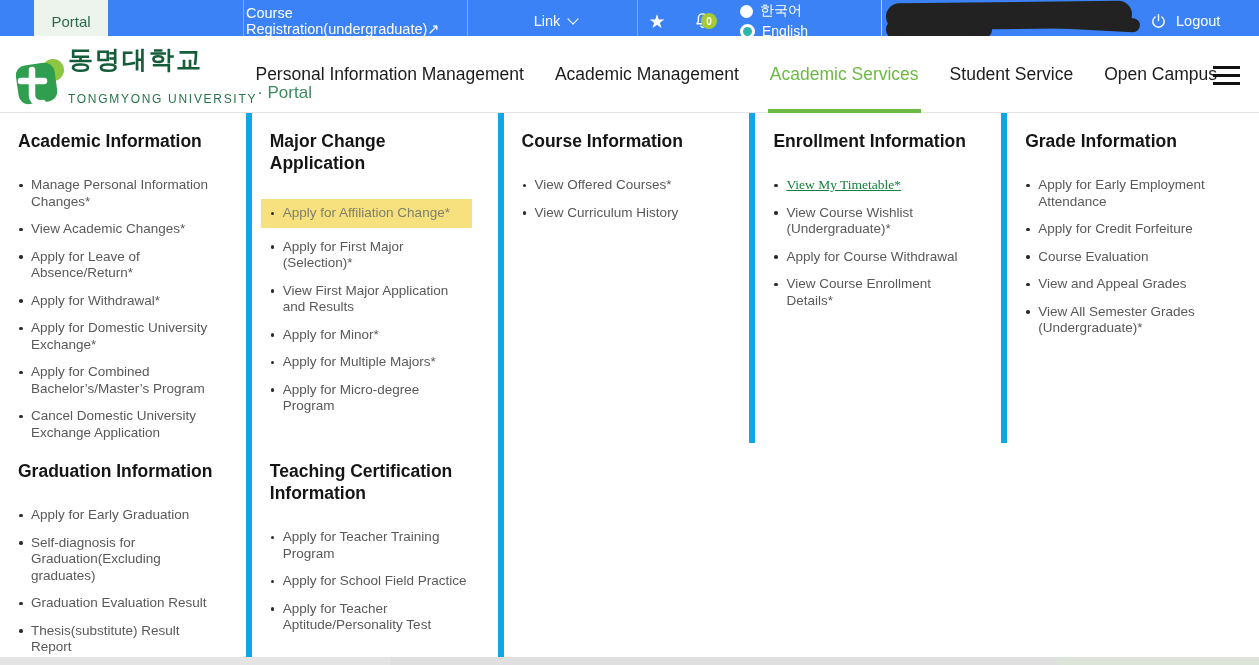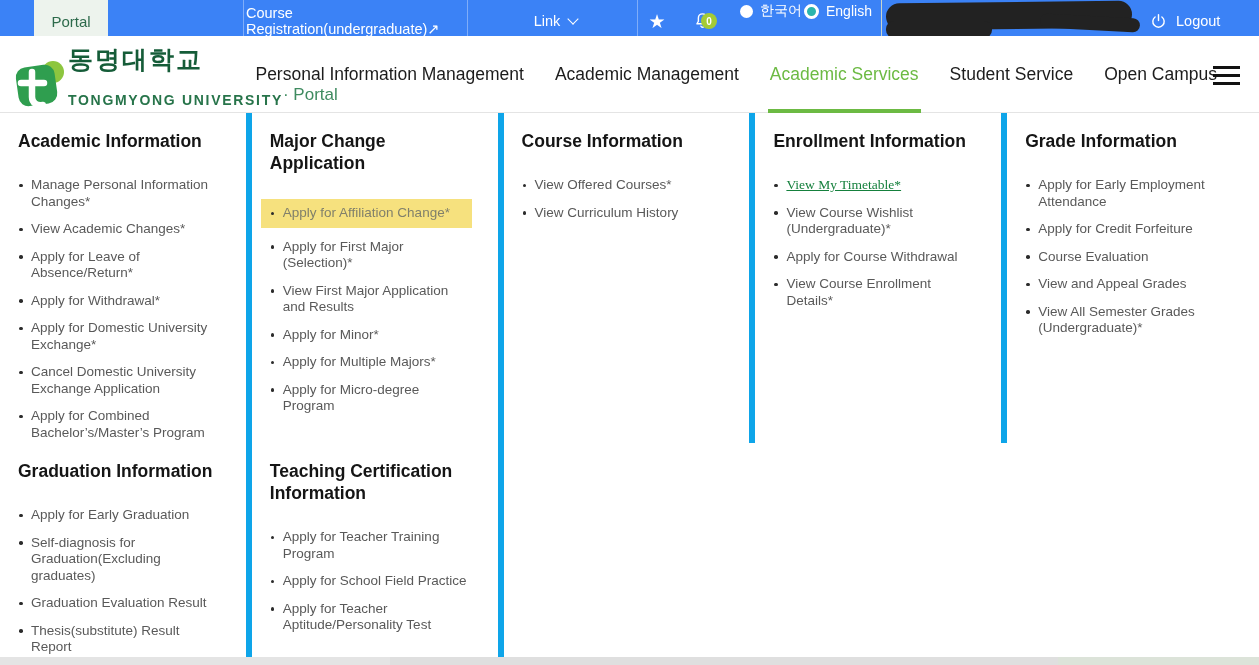--- a/index.html
+++ b/index.html
@@ -21,36 +21,36 @@
   .linkmenu { left:478px; width:155px; gap:9px; }
   .chev { width:8px; height:8px; border-right:1.6px solid #fff; border-bottom:1.6px solid #fff;
           transform:rotate(45deg); margin-top:-4px; }
   .tb-sep { position:absolute; top:0; bottom:0; width:1px; background:rgba(255,255,255,0.35); }
   .tb-sep.gray { background:#c9d4cc; }
   .star { left:640px; width:34px; justify-content:center; color:#fff; font-size:19px; cursor:pointer; }
   .bellwrap { left:684px; width:36px; justify-content:center; cursor:pointer; }
   .badge { position:absolute; left:701px; top:13px; width:16px; height:16px; border-radius:50%;
            background:#a4cb35; color:#fff; font-size:10px; font-weight:bold;
            display:flex; align-items:center; justify-content:center; }
-  .langs { position:absolute; left:740px; top:2px; display:flex; flex-direction:row; gap:2px; }
+  .langs { position:absolute; left:740px; top:2px; display:flex; flex-direction:column; gap:2px; }
   .lang-row { display:flex; align-items:center; gap:7px; color:#fff; font-size:14px; height:18px; cursor:pointer; }
   .radio { width:13px; height:13px; border-radius:50%; background:#fff; flex:0 0 auto; }
   .radio.sel { width:15px; height:15px; background:#2ab5ad; border:3px solid #fff; }
   .blob { position:absolute; background:#222; }
   .blob1 { left:886px; top:2px;  width:246px; height:27px; border-radius:14px; transform:rotate(-0.6deg); }
   .blob2 { left:886px; top:21px; width:106px; height:17px; border-radius:8px; }
   .blob3 { left:1040px; top:16px; width:100px; height:14px; border-radius:7px; transform:rotate(3deg); }
   .logout { left:1150px; width:100px; gap:9px; color:#fff; font-size:14.5px; cursor:pointer; }
 
   
   .header { position:relative; height:77px; background:#fff; border-bottom:1px solid #e4e4e4; }
   .logo-area { position:absolute; left:12px; top:10px; display:flex; align-items:flex-end; cursor:pointer; }
   .logo-text { display:flex; flex-direction:column; padding-bottom:5px; }
   .logo-kr { font-size:25px; font-weight:bold; color:#155c38; letter-spacing:2px; line-height:26px; }
-  .logo-en { font-size:14px; font-weight:bold; color:#27744a; letter-spacing:1.7px; margin-top:20px; }
+  .logo-en { font-size:12px; font-weight:normal; color:#27744a; letter-spacing:1.7px; margin-top:20px; }
   .portal-suffix { font-size:17px; color:#3f8b60; padding-bottom:8px; }
   .nav { position:absolute; right:42px; top:0; height:100%; display:flex; gap:31px; }
   .nav-item { display:flex; align-items:center; font-size:17.5px; color:#1c1c1c;
               position:relative; cursor:pointer; white-space:nowrap; }
   .nav-item.active { color:#6cba43; }
   .nav-item.active::after { content:''; position:absolute; left:-2px; right:-2px; bottom:-1px;
                             height:4px; background:#6cba43; }
   .hamburger { position:absolute; right:19px; top:30px; width:27px; cursor:pointer; }
   .hamburger div { height:3px; background:#111; margin-bottom:5px; }
 
@@ -159,22 +159,22 @@
 <div class="mega">
   <div class="mrow row1">
     <div class="cell sep">
       <h3 class="section-title">Academic Information</h3>
       <ul class="menu-list">
         <li><a>Manage Personal Information Changes*</a></li>
         <li><a>View Academic Changes*</a></li>
         <li><a>Apply for Leave of Absence/Return*</a></li>
         <li><a>Apply for Withdrawal*</a></li>
         <li><a>Apply for Domestic University Exchange*</a></li>
+        <li><a>Apply for Combined Bachelor’s/Master’s Program</a></li>
         <li><a>Cancel Domestic University Exchange Application</a></li>
-        <li><a>Apply for Combined Bachelor’s/Master’s Program</a></li>
       </ul>
     </div>
     <div class="cell sep">
       <h3 class="section-title">Major Change Application</h3>
       <ul class="menu-list">
         <li class="highlight"><a>Apply for Affiliation Change*</a></li>
         <li><a>Apply for First Major (Selection)*</a></li>
         <li><a>View First Major Application and Results</a></li>
         <li><a>Apply for Minor*</a></li>
         <li><a>Apply for Multiple Majors*</a></li>

